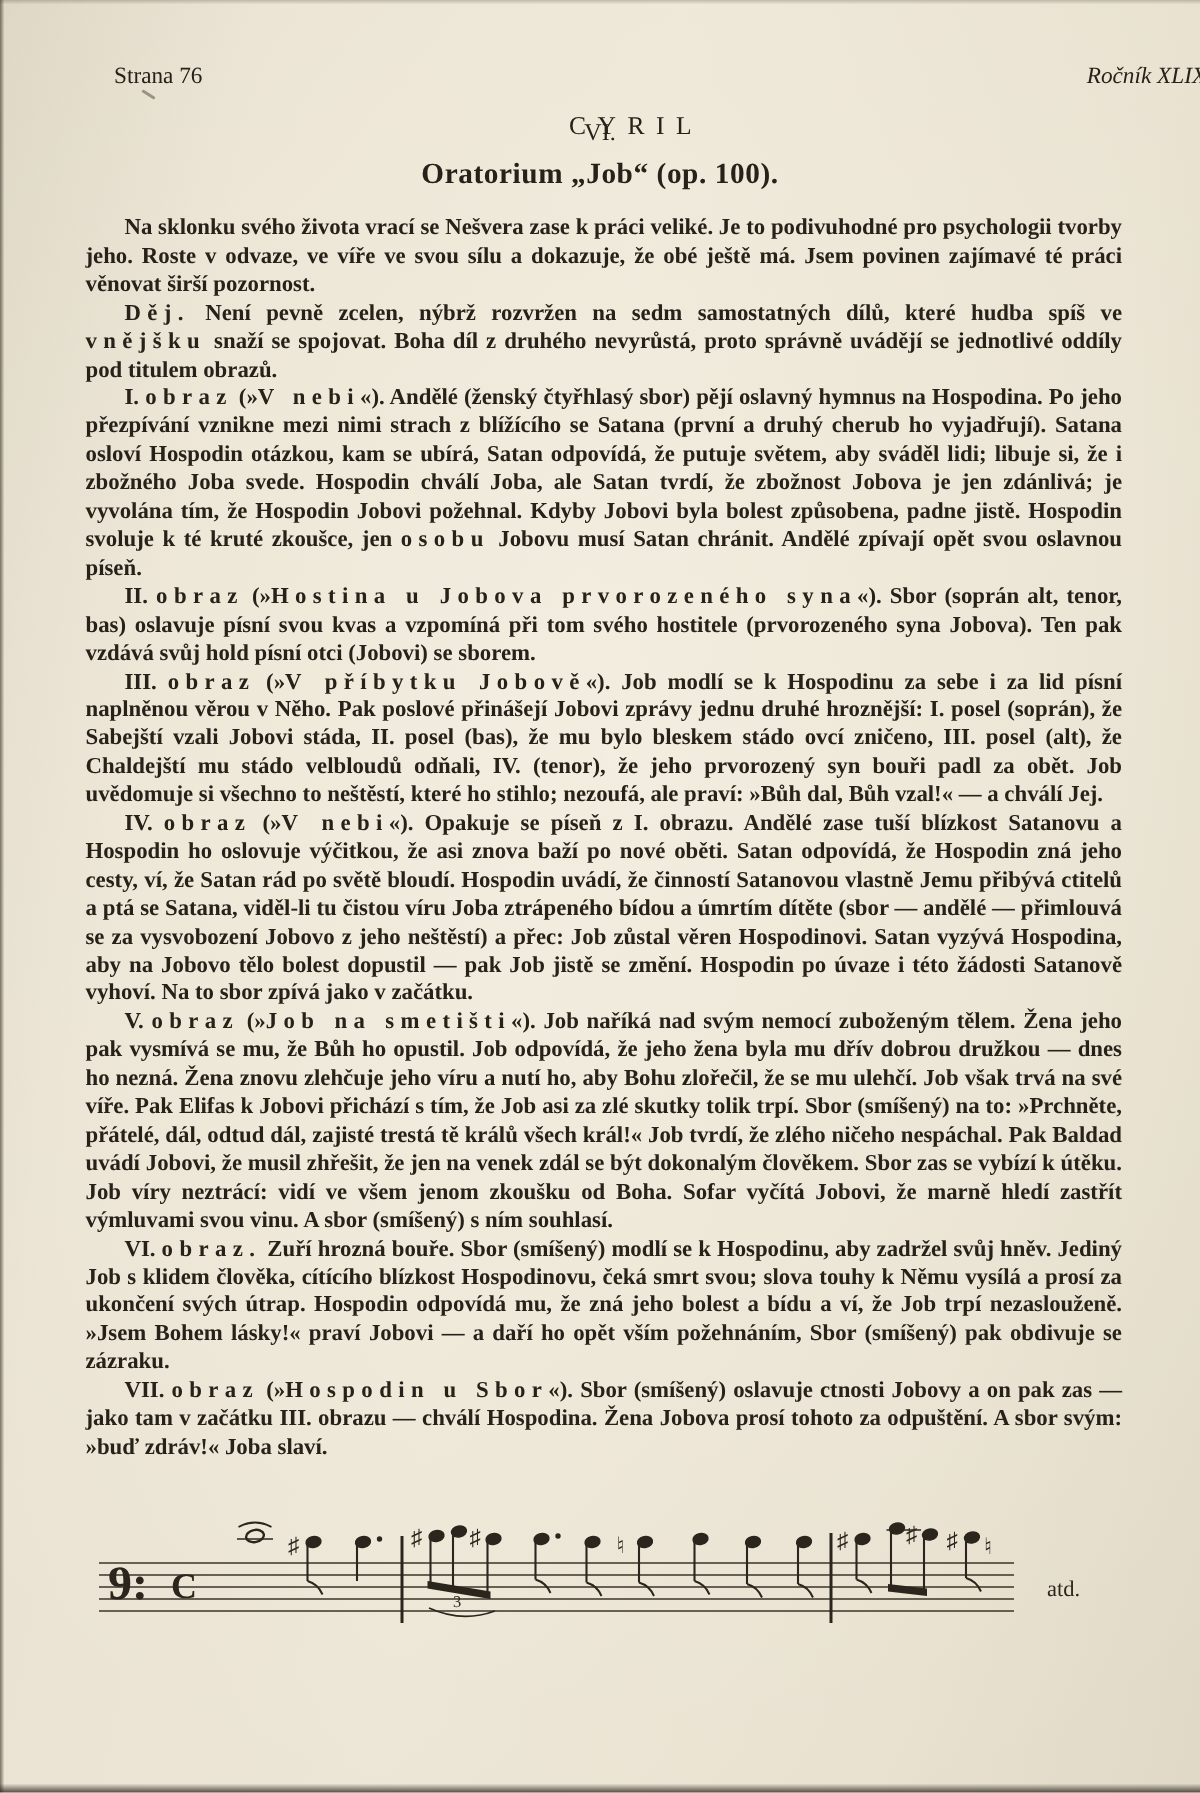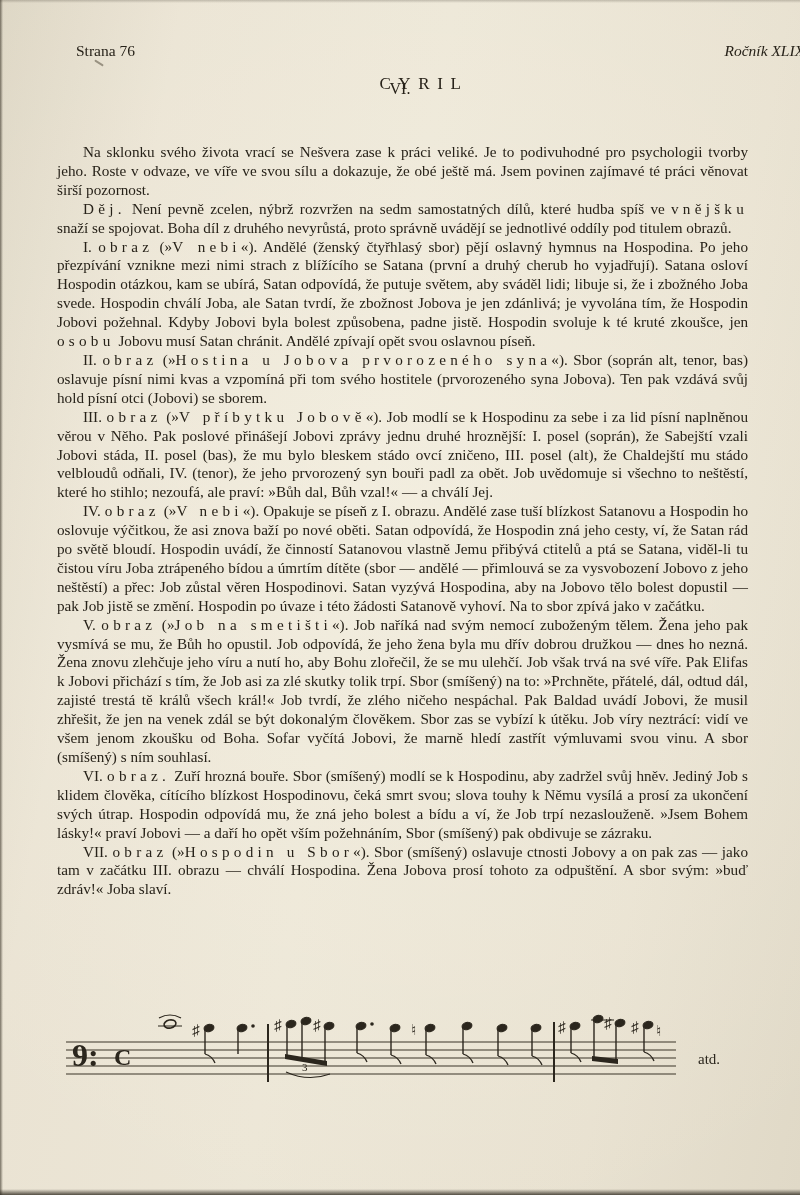--- a/index.html
+++ b/index.html
@@ -42,21 +42,21 @@
   .article-title {
     position:absolute; top:106px; left:0; width:800px;
     text-align:center; font-size:19.5px; font-weight:bold; letter-spacing:.02em;
   }
 
   .article-body {
     position:absolute; top:143px; left:57px; width:691px;
     font-size:15.2px; line-height:18.9px;
     text-align:justify;
   }
-  .article-body p { margin:0; text-indent:26px; }
+  .article-body p { margin:0; text-indent:26px;font-weight:bold; }
   .sperr { letter-spacing:.28em; }
 
   .music-block { position:absolute; top:1008px; left:58px; width:700px; height:95px; }
   .music-block svg { display:block; }
   .music-text { font-family:"Liberation Serif","DejaVu Serif",serif; fill:#2b261d; }
 </style>
 </head>
 <body>
 
 <div class="page">
@@ -65,26 +65,27 @@
   <div class="edge-bottom"></div>
 
   <div class="running-head">
     <span class="rh-left">Strana 76</span>
     <span class="rh-center">CYRIL</span>
     <span class="rh-right">Ročník XLIX.</span>
   </div>
   <div class="pencil-mark"></div>
 
   <div class="section-number">VI.</div>
+  <div class="article-title">Oratorium „Job“ (op. 100).</div>
 
   <div class="article-body">
       <p><span>Na sklonku svého života vrací se Nešvera zase k práci veliké. Je to podivuhodné pro psychologii tvorby jeho. Roste v odvaze, ve víře ve svou sílu a dokazuje, že obé ještě má. Jsem povinen zajímavé té práci věnovat širší pozornost.</span></p>
       <p><span class="sperr">Děj.</span><span> Není pevně zcelen, nýbrž rozvržen na sedm samostatných dílů, které hudba spíš ve </span><span class="sperr">vnějšku</span><span> snaží se spojovat. Boha díl z druhého nevyrůstá, proto správně uvádějí se jednotlivé oddíly pod titulem obrazů.</span></p>
       <p><span>I. </span><span class="sperr">obraz</span><span> (»</span><span class="sperr">V nebi</span><span>«). Andělé (ženský čtyřhlasý sbor) pějí oslavný hymnus na Hospodina. Po jeho přezpívání vznikne mezi nimi strach z blížícího se Satana (první a druhý cherub ho vyjadřují). Satana osloví Hospodin otázkou, kam se ubírá, Satan odpovídá, že putuje světem, aby sváděl lidi; libuje si, že i zbožného Joba svede. Hospodin chválí Joba, ale Satan tvrdí, že zbožnost Jobova je jen zdánlivá; je vyvolána tím, že Hospodin Jobovi požehnal. Kdyby Jobovi byla bolest způsobena, padne jistě. Hospodin svoluje k té kruté zkoušce, jen </span><span class="sperr">osobu</span><span> Jobovu musí Satan chránit. Andělé zpívají opět svou oslavnou píseň.</span></p>
-      <p><span>II. </span><span class="sperr">obraz</span><span> (»</span><span class="sperr">Hostina u Jobova prvorozeného syna</span><span>«). Sbor (soprán alt, tenor, bas) oslavuje písní nimi kvas a vzpomíná při tom svého hostitele (prvorozeného syna Jobova). Ten pak vzdává svůj hold písní otci (Jobovi) se sborem.</span></p>
+      <p><span>II. </span><span class="sperr">obraz</span><span> (»</span><span class="sperr">Hostina u Jobova prvorozeného syna</span><span>«). Sbor (soprán alt, tenor, bas) oslavuje písní svou kvas a vzpomíná při tom svého hostitele (prvorozeného syna Jobova). Ten pak vzdává svůj hold písní otci (Jobovi) se sborem.</span></p>
       <p><span>III. </span><span class="sperr">obraz</span><span> (»</span><span class="sperr">V příbytku Jobově</span><span>«). Job modlí se k Hospodinu za sebe i za lid písní naplněnou věrou v Něho. Pak poslové přinášejí Jobovi zprávy jednu druhé hroznější: I. posel (soprán), že Sabejští vzali Jobovi stáda, II. posel (bas), že mu bylo bleskem stádo ovcí zničeno, III. posel (alt), že Chaldejští mu stádo velbloudů odňali, IV. (tenor), že jeho prvorozený syn bouři padl za obět. Job uvědomuje si všechno to neštěstí, které ho stihlo; nezoufá, ale praví: »Bůh dal, Bůh vzal!« — a chválí Jej.</span></p>
       <p><span>IV. </span><span class="sperr">obraz</span><span> (»</span><span class="sperr">V nebi</span><span>«). Opakuje se píseň z I. obrazu. Andělé zase tuší blízkost Satanovu a Hospodin ho oslovuje výčitkou, že asi znova baží po nové oběti. Satan odpovídá, že Hospodin zná jeho cesty, ví, že Satan rád po světě bloudí. Hospodin uvádí, že činností Satanovou vlastně Jemu přibývá ctitelů a ptá se Satana, viděl-li tu čistou víru Joba ztrápeného bídou a úmrtím dítěte (sbor — andělé — přimlouvá se za vysvobození Jobovo z jeho neštěstí) a přec: Job zůstal věren Hospodinovi. Satan vyzývá Hospodina, aby na Jobovo tělo bolest dopustil — pak Job jistě se změní. Hospodin po úvaze i této žádosti Satanově vyhoví. Na to sbor zpívá jako v začátku.</span></p>
       <p><span>V. </span><span class="sperr">obraz</span><span> (»</span><span class="sperr">Job na smetišti</span><span>«). Job naříká nad svým nemocí zuboženým tělem. Žena jeho pak vysmívá se mu, že Bůh ho opustil. Job odpovídá, že jeho žena byla mu dřív dobrou družkou — dnes ho nezná. Žena znovu zlehčuje jeho víru a nutí ho, aby Bohu zlořečil, že se mu ulehčí. Job však trvá na své víře. Pak Elifas k Jobovi přichází s tím, že Job asi za zlé skutky tolik trpí. Sbor (smíšený) na to: »Prchněte, přátelé, dál, odtud dál, zajisté trestá tě králů všech král!« Job tvrdí, že zlého ničeho nespáchal. Pak Baldad uvádí Jobovi, že musil zhřešit, že jen na venek zdál se být dokonalým člověkem. Sbor zas se vybízí k útěku. Job víry neztrácí: vidí ve všem jenom zkoušku od Boha. Sofar vyčítá Jobovi, že marně hledí zastřít výmluvami svou vinu. A sbor (smíšený) s ním souhlasí.</span></p>
       <p><span>VI. </span><span class="sperr">obraz.</span><span> Zuří hrozná bouře. Sbor (smíšený) modlí se k Hospodinu, aby zadržel svůj hněv. Jediný Job s klidem člověka, cítícího blízkost Hospodinovu, čeká smrt svou; slova touhy k Němu vysílá a prosí za ukončení svých útrap. Hospodin odpovídá mu, že zná jeho bolest a bídu a ví, že Job trpí nezaslouženě. »Jsem Bohem lásky!« praví Jobovi — a daří ho opět vším požehnáním, Sbor (smíšený) pak obdivuje se zázraku.</span></p>
       <p><span>VII. </span><span class="sperr">obraz</span><span> (»</span><span class="sperr">Hospodin u Sbor</span><span>«). Sbor (smíšený) oslavuje ctnosti Jobovy a on pak zas — jako tam v začátku III. obrazu — chválí Hospodina. Žena Jobova prosí tohoto za odpuštění. A sbor svým: »buď zdráv!« Joba slaví.</span></p>
     </div>
 
   <div class="music-block">
     <svg width="700" height="95" viewBox="0 0 700 95">
 

